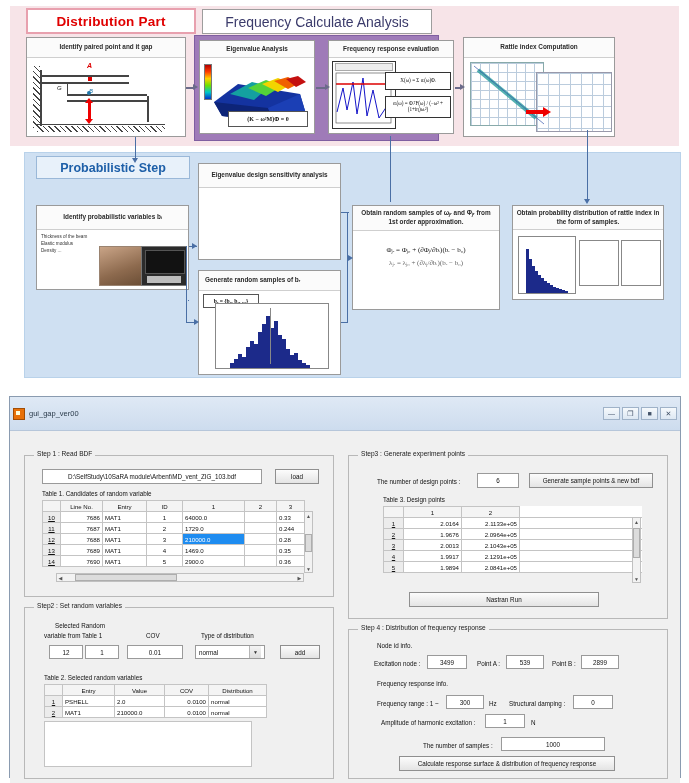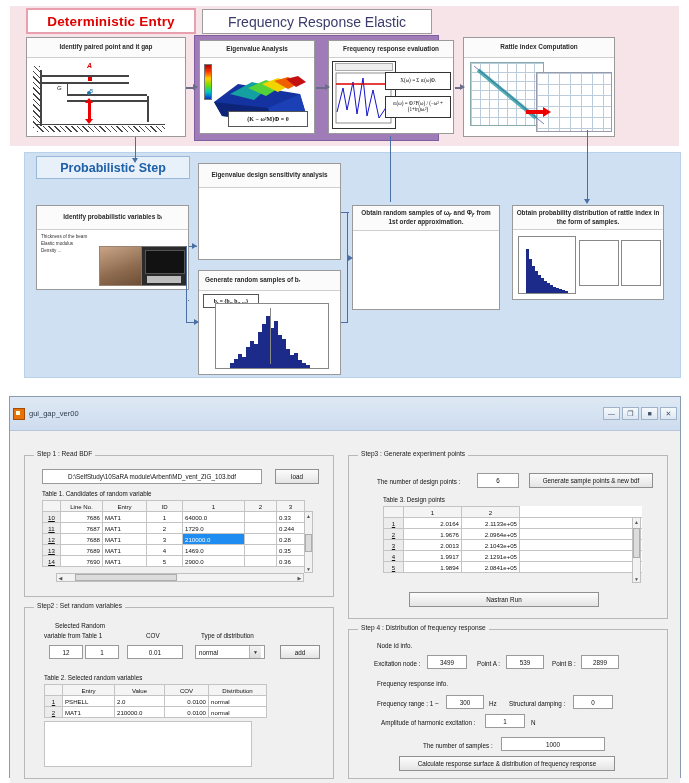--- a/index.html
+++ b/index.html
@@ -127,22 +127,22 @@
 <body>
 
 <div id="diagram">
 
   <div class="det-band"></div>
   <div class="prob-band"></div>
   <div class="prob-inner"></div>
 
   <div class="fra-frame"></div>
 
-  <div class="hdr-red">Deterministic Entry</div>
-  <div class="hdr-fra">Frequency Response Elastic</div>
+  <div class="hdr-red">Distribution Part</div>
+  <div class="hdr-fra">Frequency Calculate Analysis</div>
   <div class="hdr-blue">Probabilistic Step</div>
 
   <div class="node" id="n-identify">
     <div class="cap" style="height:20px">Identify paired point and it gap</div>
     <div class="body" style="height:78px">
       <div class="hatch" style="left:6px;top:8px;width:7px;height:62px"></div>
       <div class="bline" style="left:13px;top:12px;width:2px;height:56px"></div>
       <div class="bline" style="left:14px;top:17px;width:88px;height:2px"></div>
       <div class="bline" style="left:14px;top:24px;width:88px;height:2px"></div>
       <div class="bline" style="left:40px;top:36px;width:80px;height:2px"></div>
@@ -252,20 +252,24 @@
         <div class="hbar" style="left:82px;width:4px;height:8px"></div>
         <div class="hbar" style="left:86px;width:4px;height:5px"></div>
         <div class="hbar" style="left:90px;width:4px;height:3px"></div>
         <div style="position:absolute;left:54px;top:4px;width:1px;height:56px;background:#888"></div>
       </div>
     </div>
   </div>
 
   <div class="node" id="n-obtain">
     <div class="cap" style="height:25px">Obtain random samples of ωⱼᵣ and Φⱼᵣ from 1st order approximation.</div>
+    <div class="body math" style="height:78px;padding-top:10px">
+      <div class="mrow">Φⱼᵣ = Φⱼ₀ + (∂Φⱼ/∂bᵢ)(bᵣ − b₀)</div>
+      <div class="mrow" style="color:#666">λⱼᵣ = λⱼ₀ + (∂λⱼ/∂bᵢ)(bᵣ − b₀)</div>
+    </div>
   </div>
 
   <div class="node" id="n-dist">
     <div class="cap" style="height:24px">Obtain probability distribution of rattle index in the form of samples.</div>
     <div class="body" style="height:69px">
       <div class="hist" style="left:5px;top:6px;width:56px;height:56px">
         <div class="hbar" style="left:7px;width:3px;height:44px"></div>
         <div class="hbar" style="left:10px;width:3px;height:34px"></div>
         <div class="hbar" style="left:13px;width:3px;height:27px"></div>
         <div class="hbar" style="left:16px;width:3px;height:22px"></div>

